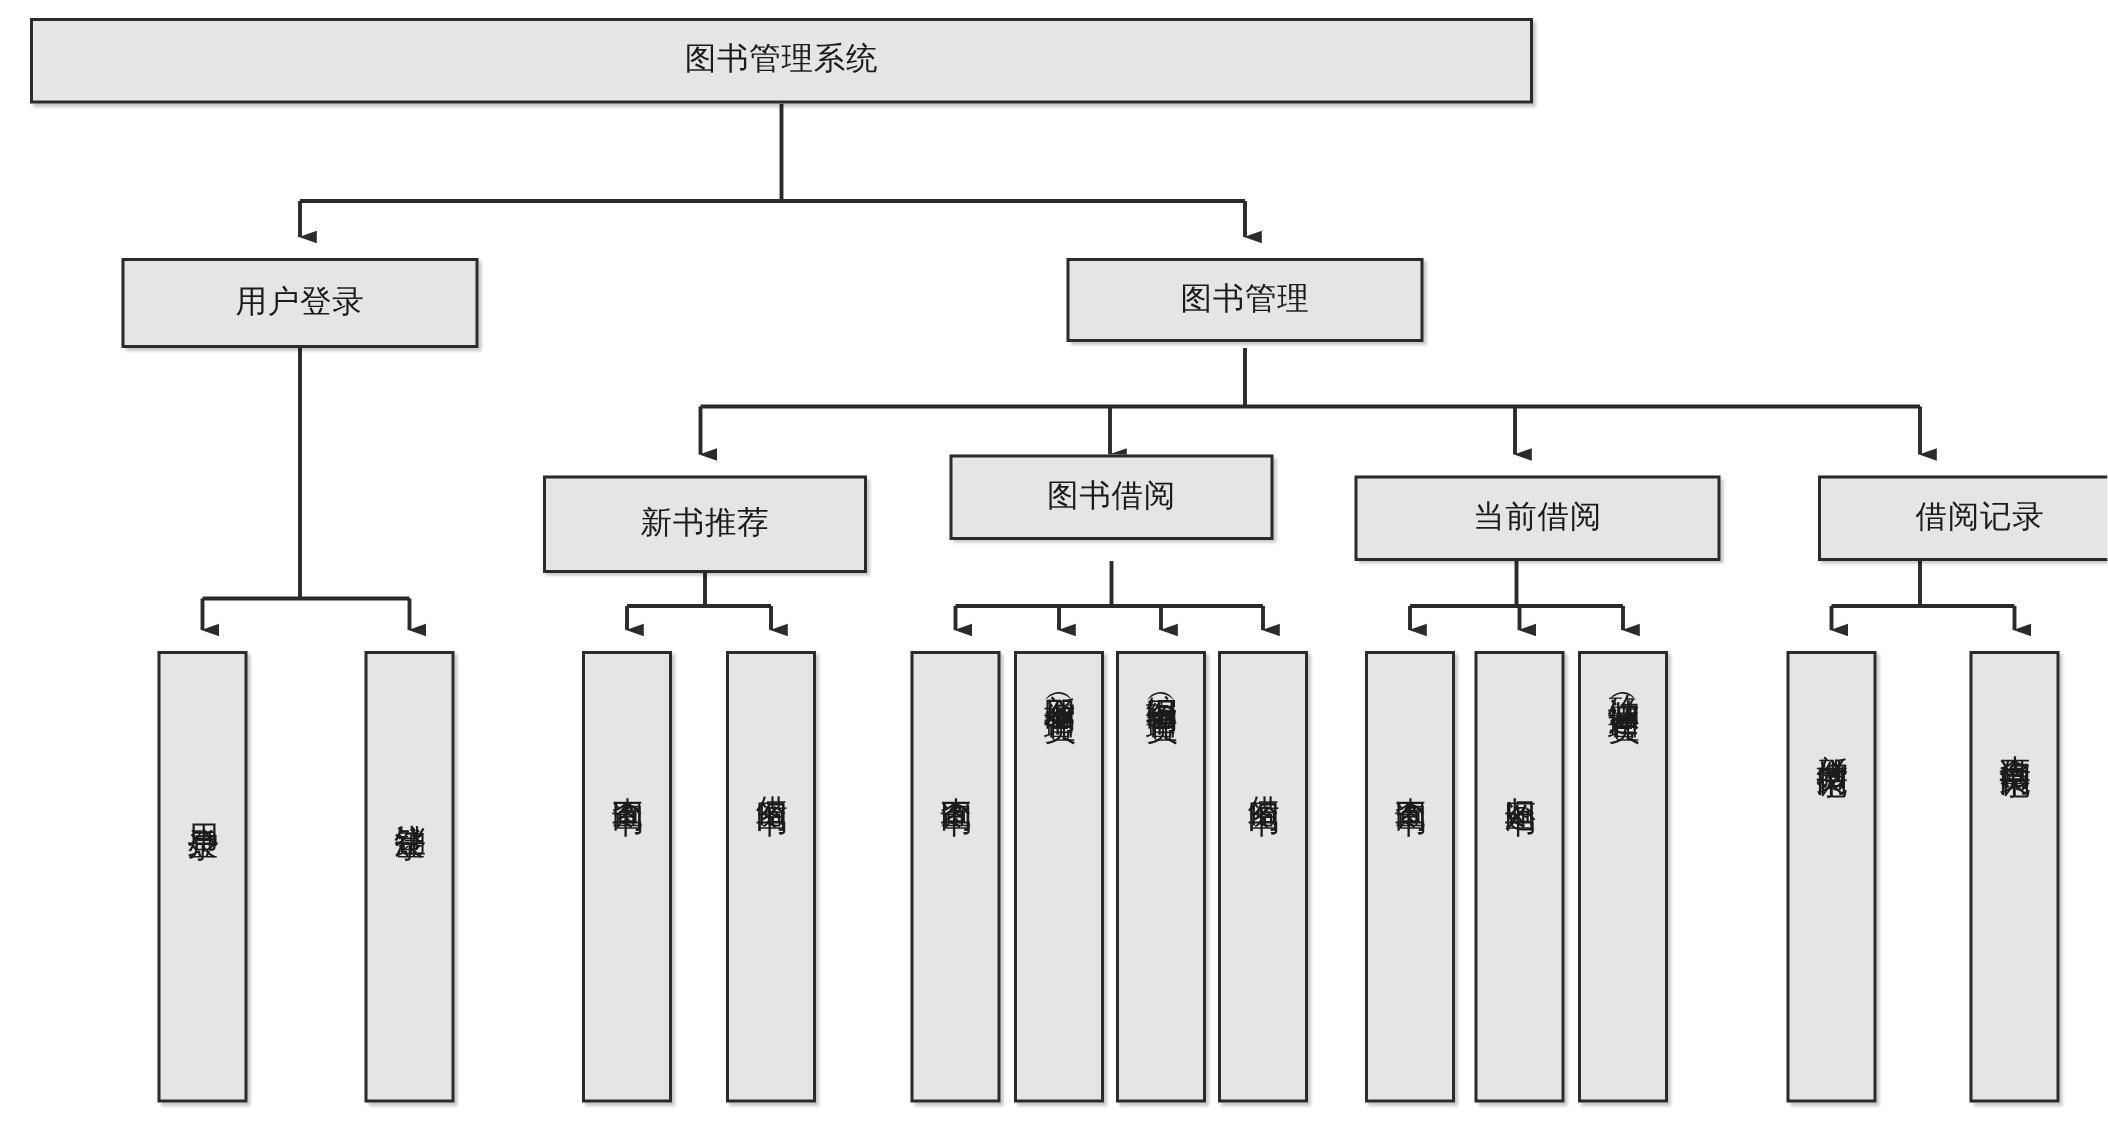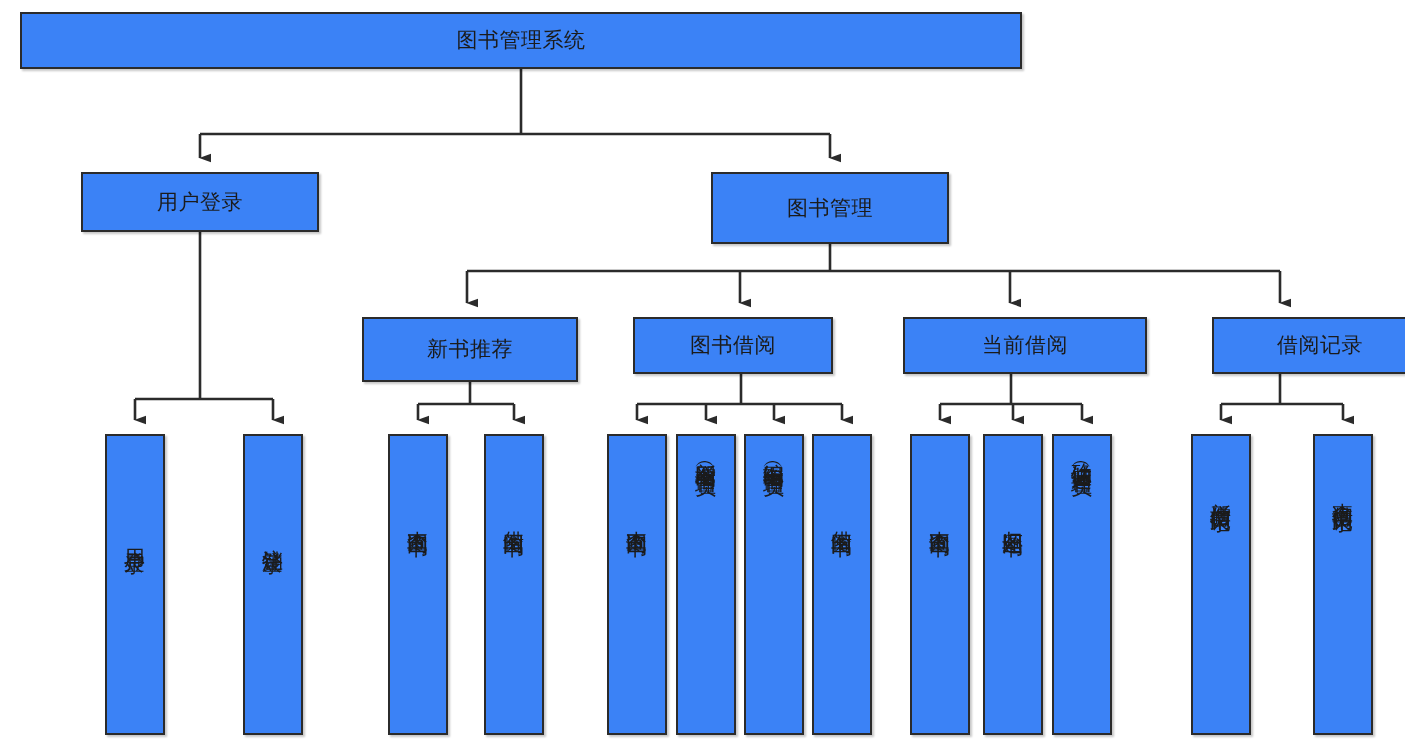--- a/index.html
+++ b/index.html
@@ -20,21 +20,21 @@
   svg#flow-svg {
     position: absolute;
     left: 0;
     top: 0;
     width: 1405px;
     height: 747px;
   }
   .node-box {
     position: absolute;
     box-sizing: border-box;
-    background: #3b82f6;
+    background: #e5e5e5;
     border: 2px solid #2b2b2b;
     box-shadow: 2px 2px 2px rgba(0,0,0,0.22);
     display: flex;
     align-items: center;
     justify-content: center;
   }
   .node-label {
     color: #1b1b1b;
     font-size: 21px;
     line-height: 1.05;
@@ -131,29 +131,29 @@
   </svg>
 
   <div class="node-box" style="left: 20px; top: 12px; width: 1002px; height: 57px; border-color: rgb(43, 43, 43);">
     <span class="node-label" style="color: rgb(27, 27, 27);">图书管理系统</span>
   </div>
 
   <div class="node-box" style="left: 81px; top: 172px; width: 238px; height: 60px; border-color: rgb(43, 43, 43);">
     <span class="node-label" style="color: rgb(27, 27, 27);">用户登录</span>
   </div>
 
-  <div class="node-box" style="left: 711px; top: 172px; width: 238px; height: 72px; border-color: rgb(43, 43, 43);">
+  <div class="node-box" style="left: 711px; top: 172px; width: 238px; height: 56px; border-color: rgb(43, 43, 43);">
     <span class="node-label" style="color: rgb(27, 27, 27);">图书管理</span>
   </div>
 
   <div class="node-box" style="left: 362px; top: 317px; width: 216px; height: 65px; border-color: rgb(43, 43, 43); justify-content: center;">
     <span class="node-label" style="color: rgb(27, 27, 27);">新书推荐</span>
   </div>
 
-  <div class="node-box" style="left: 633px; top: 317px; width: 200px; height: 57px; border-color: rgb(43, 43, 43); align-items: center;">
+  <div class="node-box" style="left: 633px; top: 303px; width: 216px; height: 57px; border-color: rgb(43, 43, 43); align-items: center;">
     <span class="node-label" style="color: rgb(27, 27, 27);">图书借阅</span>
   </div>
 
   <div class="node-box" style="left: 903px; top: 317px; width: 244px; height: 57px; border-color: rgb(43, 43, 43);">
     <span class="node-label" style="color: rgb(27, 27, 27);">当前借阅</span>
   </div>
 
   <div class="node-box" style="left: 1212px; top: 317px; width: 216px; height: 57px; border-color: rgb(43, 43, 43);">
     <span class="node-label" style="color: rgb(27, 27, 27);">借阅记录</span>
   </div>

